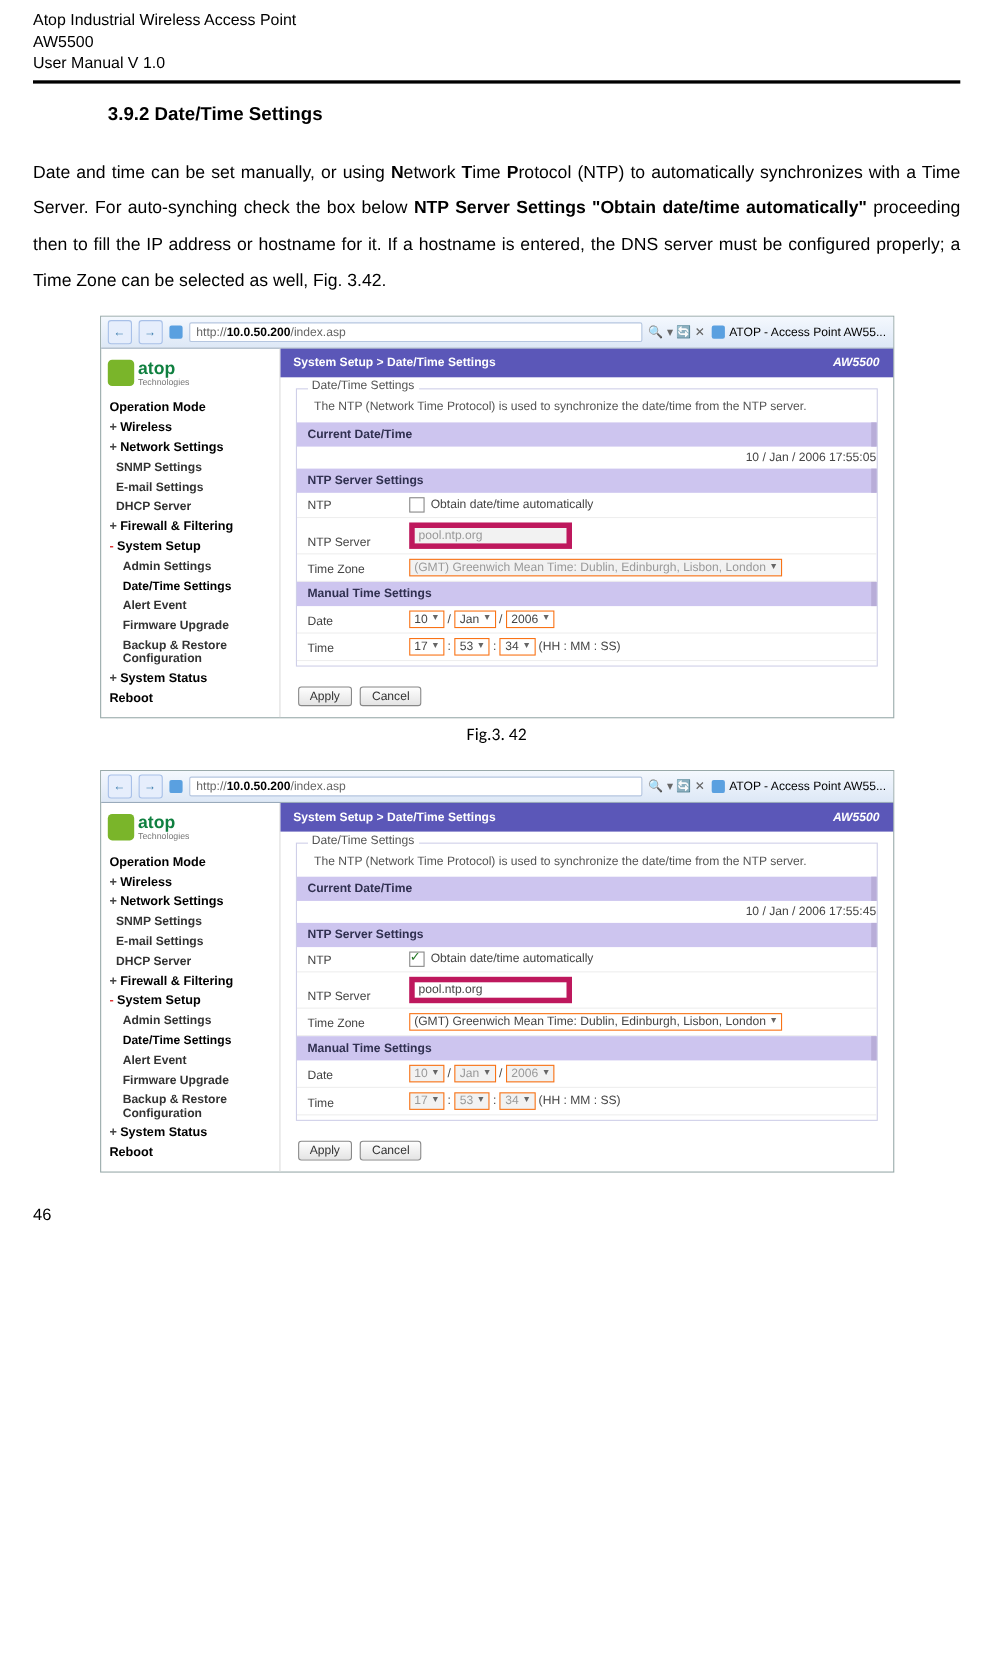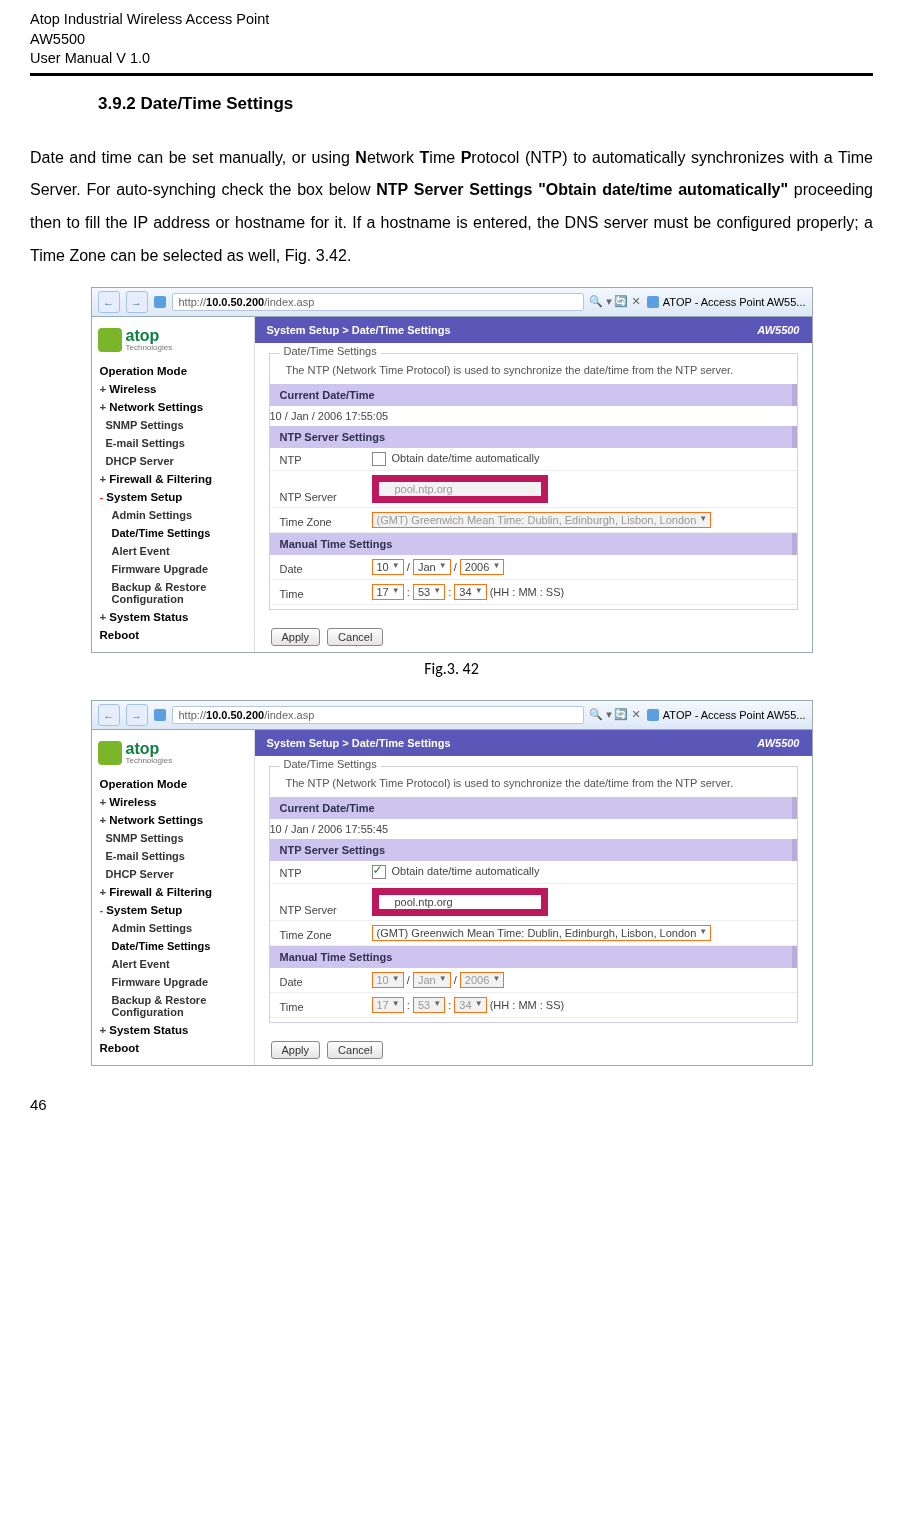--- a/index.html
+++ b/index.html
@@ -15,44 +15,44 @@
   .shot{width:720px;margin:12px auto 4px;border:1px solid #9aa;background:#fff;font-size:11px;color:#333}
   .titlebar{display:flex;align-items:center;background:linear-gradient(#f4f8fe,#dde8f6);border-bottom:1px solid #9ab;padding:3px 6px;gap:6px}
   .navbtn{width:20px;height:20px;border-radius:3px;background:#e6eefc;border:1px solid #a8c0e8;display:flex;align-items:center;justify-content:center;color:#37a}
   .url{flex:1;background:#fff;border:1px solid #b5c6e0;border-radius:2px;padding:2px 6px;color:#666}
   .url .host{color:#000;font-weight:bold}
   .rtools{display:flex;gap:4px;align-items:center;color:#666}
   .tab{display:flex;align-items:flex-end;gap:4px;color:#000}
   .favicon{width:12px;height:12px;border-radius:2px;background:#5aa0e0}
   .inner{display:flex}
   .side{width:150px;padding:8px 6px}
-  .logo{display:flex;align-items:flex-end;gap:4px;margin:2px 0 10px}
+  .logo{display:flex;align-items:flex-start;gap:4px;margin:2px 0 10px}
   .logo-mark{width:24px;height:24px;background:#7ab52a;border-radius:4px}
   .logo-text{color:#108040;font-weight:bold;font-size:16px}
   .logo-sub{font-size:8px;color:#777;margin-top:-2px}
   .nav{list-style:none;margin:0;padding:0}
   .nav li{padding:3px 2px;color:#000;font-weight:bold;font-size:11.5px}
   .nav li.sub{font-weight:bold;color:#333;padding-left:14px;font-size:11px}
   .nav li.sub.active{color:#000}
   .nav .pm{color:#444;margin-right:3px}
   .nav .red .pm{color:#d33}
   .main{flex:1;border-left:1px solid #ddd}
   .crumb{background:#5b57b8;color:#fff;font-weight:bold;padding:7px 12px;display:flex;justify-content:space-between}
   .crumb .model{font-style:italic}
   .fset{margin:10px 14px 8px;border:1px solid #cfcfe8;padding:8px 0 4px;position:relative}
   .fset .legend{position:absolute;top:-9px;left:10px;background:#fff;padding:0 4px;font-size:11px;color:#555}
   .note{font-size:11px;color:#555;padding:2px 16px 8px}
   .band{background:#cdc5ef;color:#303050;font-weight:bold;padding:5px 10px;border-right:5px solid #b8add8}
   .row{display:flex;align-items:flex-end;padding:4px 10px;border-bottom:1px solid #eee}
   .row .lab{width:92px;color:#444}
   .row .val{flex:1;color:#444}
-  .center{text-align:left;color:#444;padding:4px 0}
+  .center{text-align:right;color:#444;padding:4px 0}
   .chk{width:12px;height:12px;border:1px solid #888;display:inline-block;vertical-align:middle;margin-right:6px;position:relative;background:#fff}
   .chk.on::after{content:"✓";position:absolute;top:-3px;left:0;font-size:12px;color:#2a7a2a}
-  .inp{border:7px solid #be185d;background:#fff;padding:1px 16px;color:#444;display:inline-block}
+  .inp{border:5px solid #be185d;background:#fff;padding:1px 4px;color:#444;display:inline-block}
   .inp.dis{background:#f2f2f2;color:#999}
   .sel{border:1px solid #f97316;background:#fff;padding:1px 14px 1px 4px;color:#444;display:inline-block;position:relative}
   .sel::after{content:"▼";position:absolute;right:3px;top:1px;font-size:8px;color:#666}
   .sel.dis{background:#f2f2f2;color:#999}
   .btns{padding:10px 16px 6px}
   .btn{border:1px solid #888;background:linear-gradient(#fefefe,#e4e4e4);padding:2px 10px;border-radius:3px;display:inline-block;margin-right:4px;font-size:11px}
 </style>
 </head>
 <body>
 

